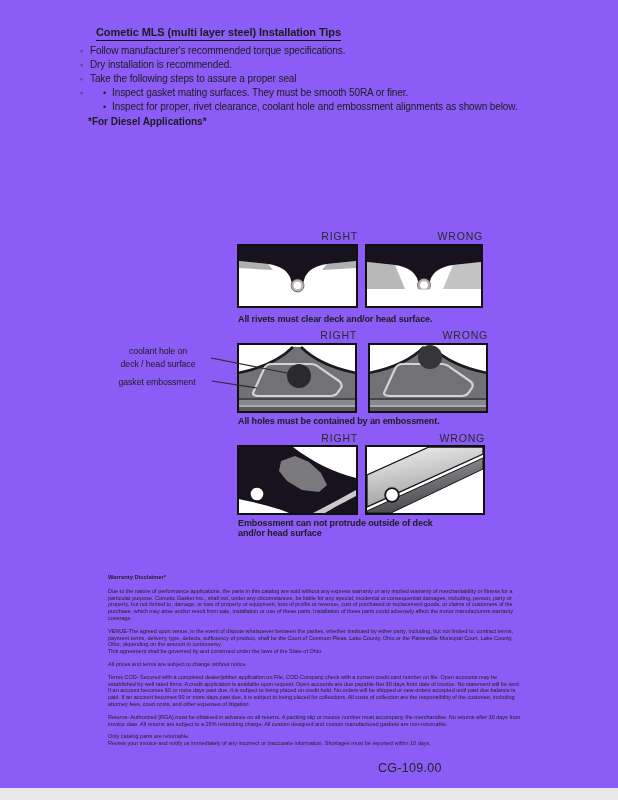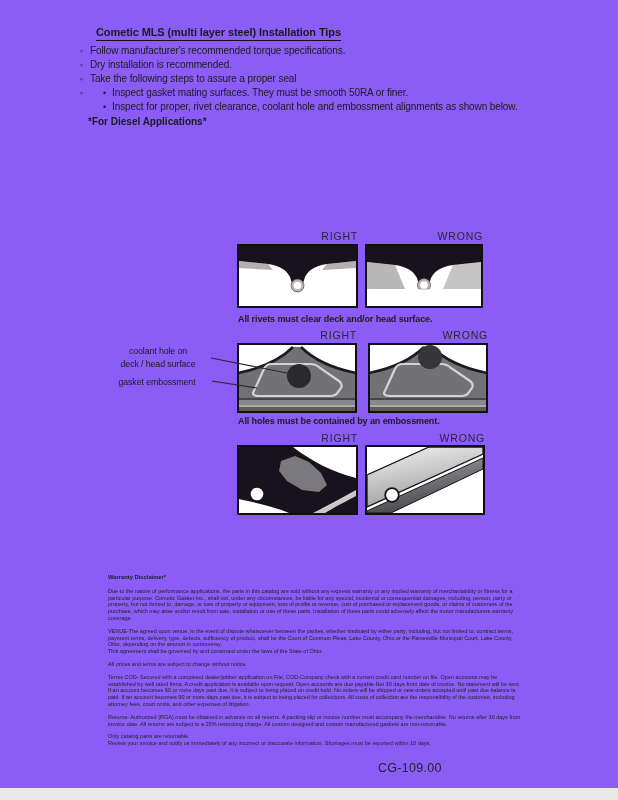--- a/index.html
+++ b/index.html
@@ -149,20 +149,22 @@
           <stop offset="0" stop-color="#a2a2a6"></stop>
             <stop offset="1" stop-color="#48484c"></stop>
         </linearGradient>
       </defs>
       <rect x="0" y="0" width="116" height="66" fill="#ffffff"></rect>
       <path d="M0,28 L62,0 L116,0 L116,7 L0,60 Z" fill="url(#r3g1)" stroke="#151515" stroke-width="1.3"></path>
       <path d="M0,64 L116,11 L116,22 L24,66 L0,66 Z" fill="url(#r3g2)" stroke="#151515" stroke-width="1"></path>
       <circle cx="25" cy="48" r="6.8" fill="#ffffff" stroke="#141414" stroke-width="1.8"></circle>
     </svg>
   </div>
+  <div class="abs caption preline" style="left:238px; top:518px;">Embossment can not protrude outside of deck
+and/or head surface</div>
 
   <div class="abs legal">
     <h4>Warranty Disclaimer*</h4>
     <p class="preline">Due to the nature of performance applications, the parts in this catalog are sold without any express warranty or any implied warranty of merchantability or fitness for a particular purpose.  Cometic Gasket Inc., shall not, under any circumstances, be liable for any special, incidental or consequential damages, including, person, party or property, but not limited to, damage, or loss of property or equipment, loss of profits or revenue, cost of purchased or replacement goods, or claims of customers of the purchase, which may arise and/or result from sale, installation or use of these parts.  Installation of these parts could adversely affect the motor manufacturers warranty coverage.</p>
     <p class="preline">VENUE-The agreed upon venue, in the event of dispute whatsoever between the parties, whether instituted by either party, including, but not limited to, contract terms, payment terms, delivery, type, defects, sufficiency of product, shall be the Court of Common Pleas, Lake County, Ohio or the Painesville Municipal Court, Lake County, Ohio, depending on the amount in controversy.
 This agreement shall be governed by and construed under the laws of the State of Ohio.</p>
     <p class="preline">All prices and terms are subject to change without notice.</p>
     <p class="preline">Terms COD- Secured with a completed dealer/jobber application on File, COD-Company check with a current credit card number on file.  Open accounts may be established by well rated firms.  A credit application is available upon request.  Open accounts are due payable Net 30 days from date of invoice.  No statement will be sent.  If an account becomes 60 or more days past due, it is subject to being placed on credit hold.  No orders will be shipped or new orders accepted until past due balance is paid.  If an account becomes 90 or more days past due, it is subject to being placed for collections.  All costs of collection are the responsibility of the customer, including attorney fees, court costs, and other expenses of litigation.</p>
     <p class="preline">Returns- Authorized (RGA) must be obtained in advance on all returns.  A packing slip or invoice number must accompany the merchandise.  No returns after 30 days from invoice date.  All returns are subject to a 25% restocking charge.  All custom designed and custom manufactured gaskets are non-returnable.</p>
     <p class="preline">Only catalog parts are returnable.

